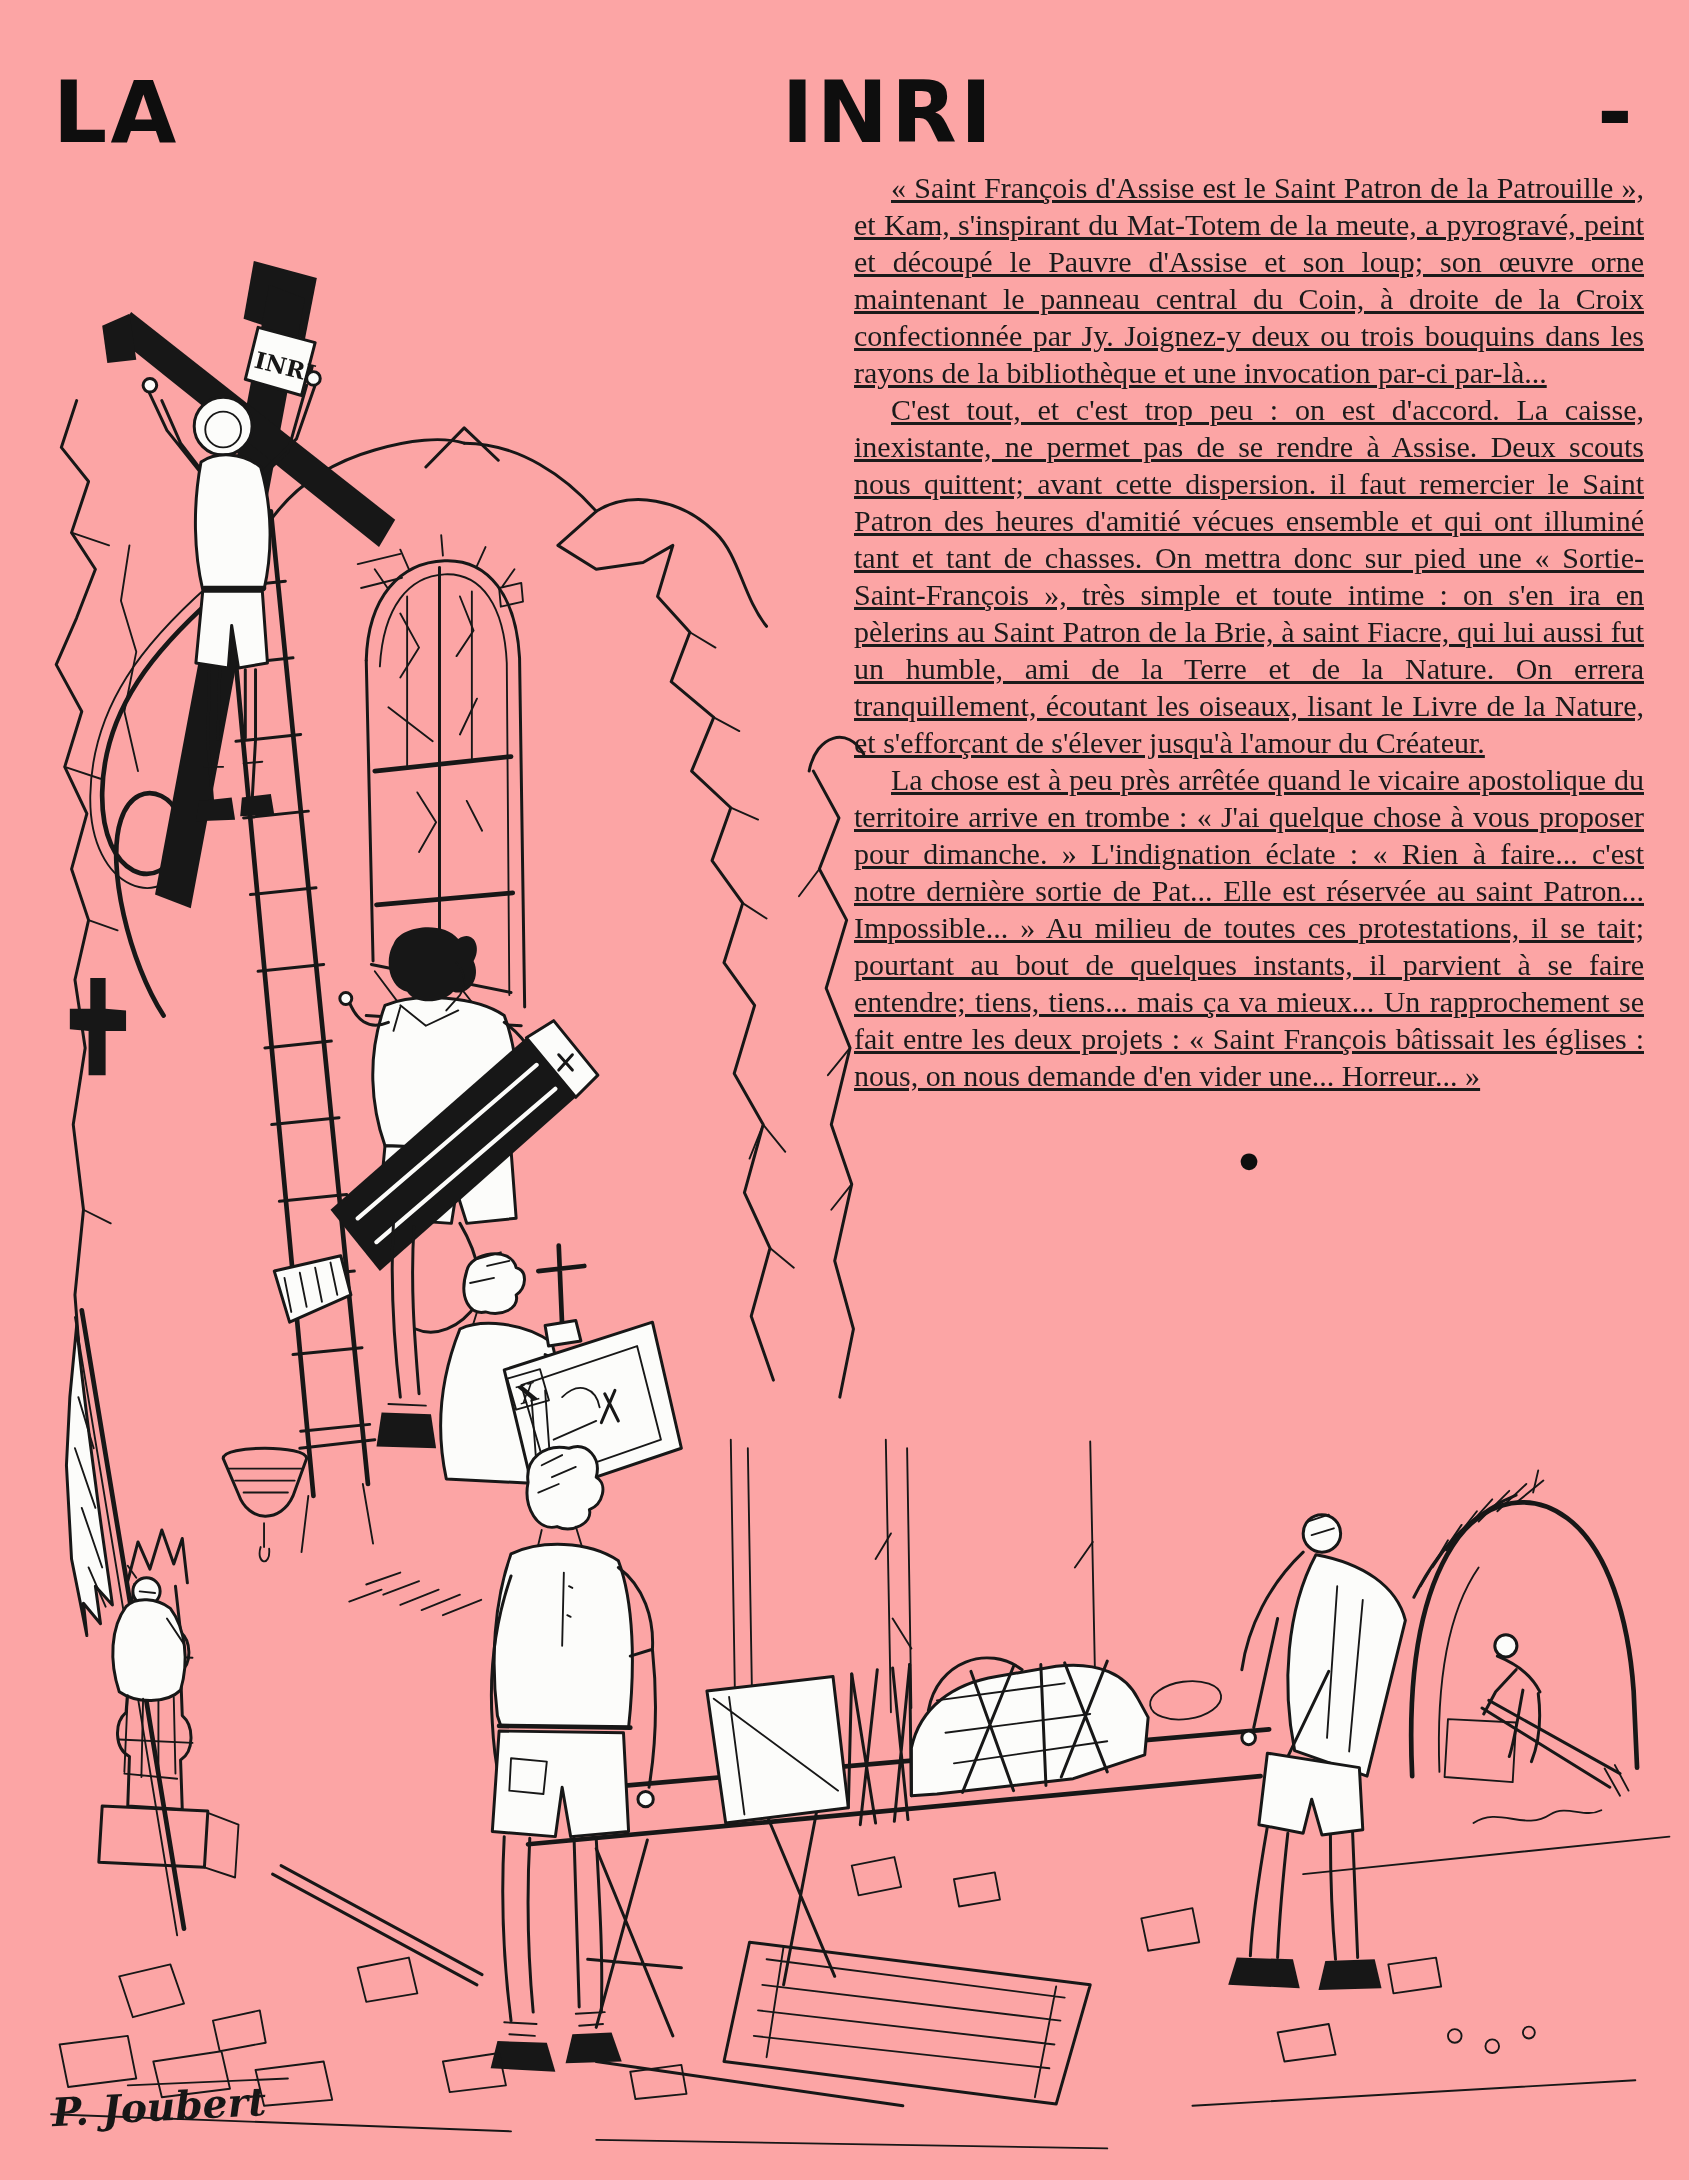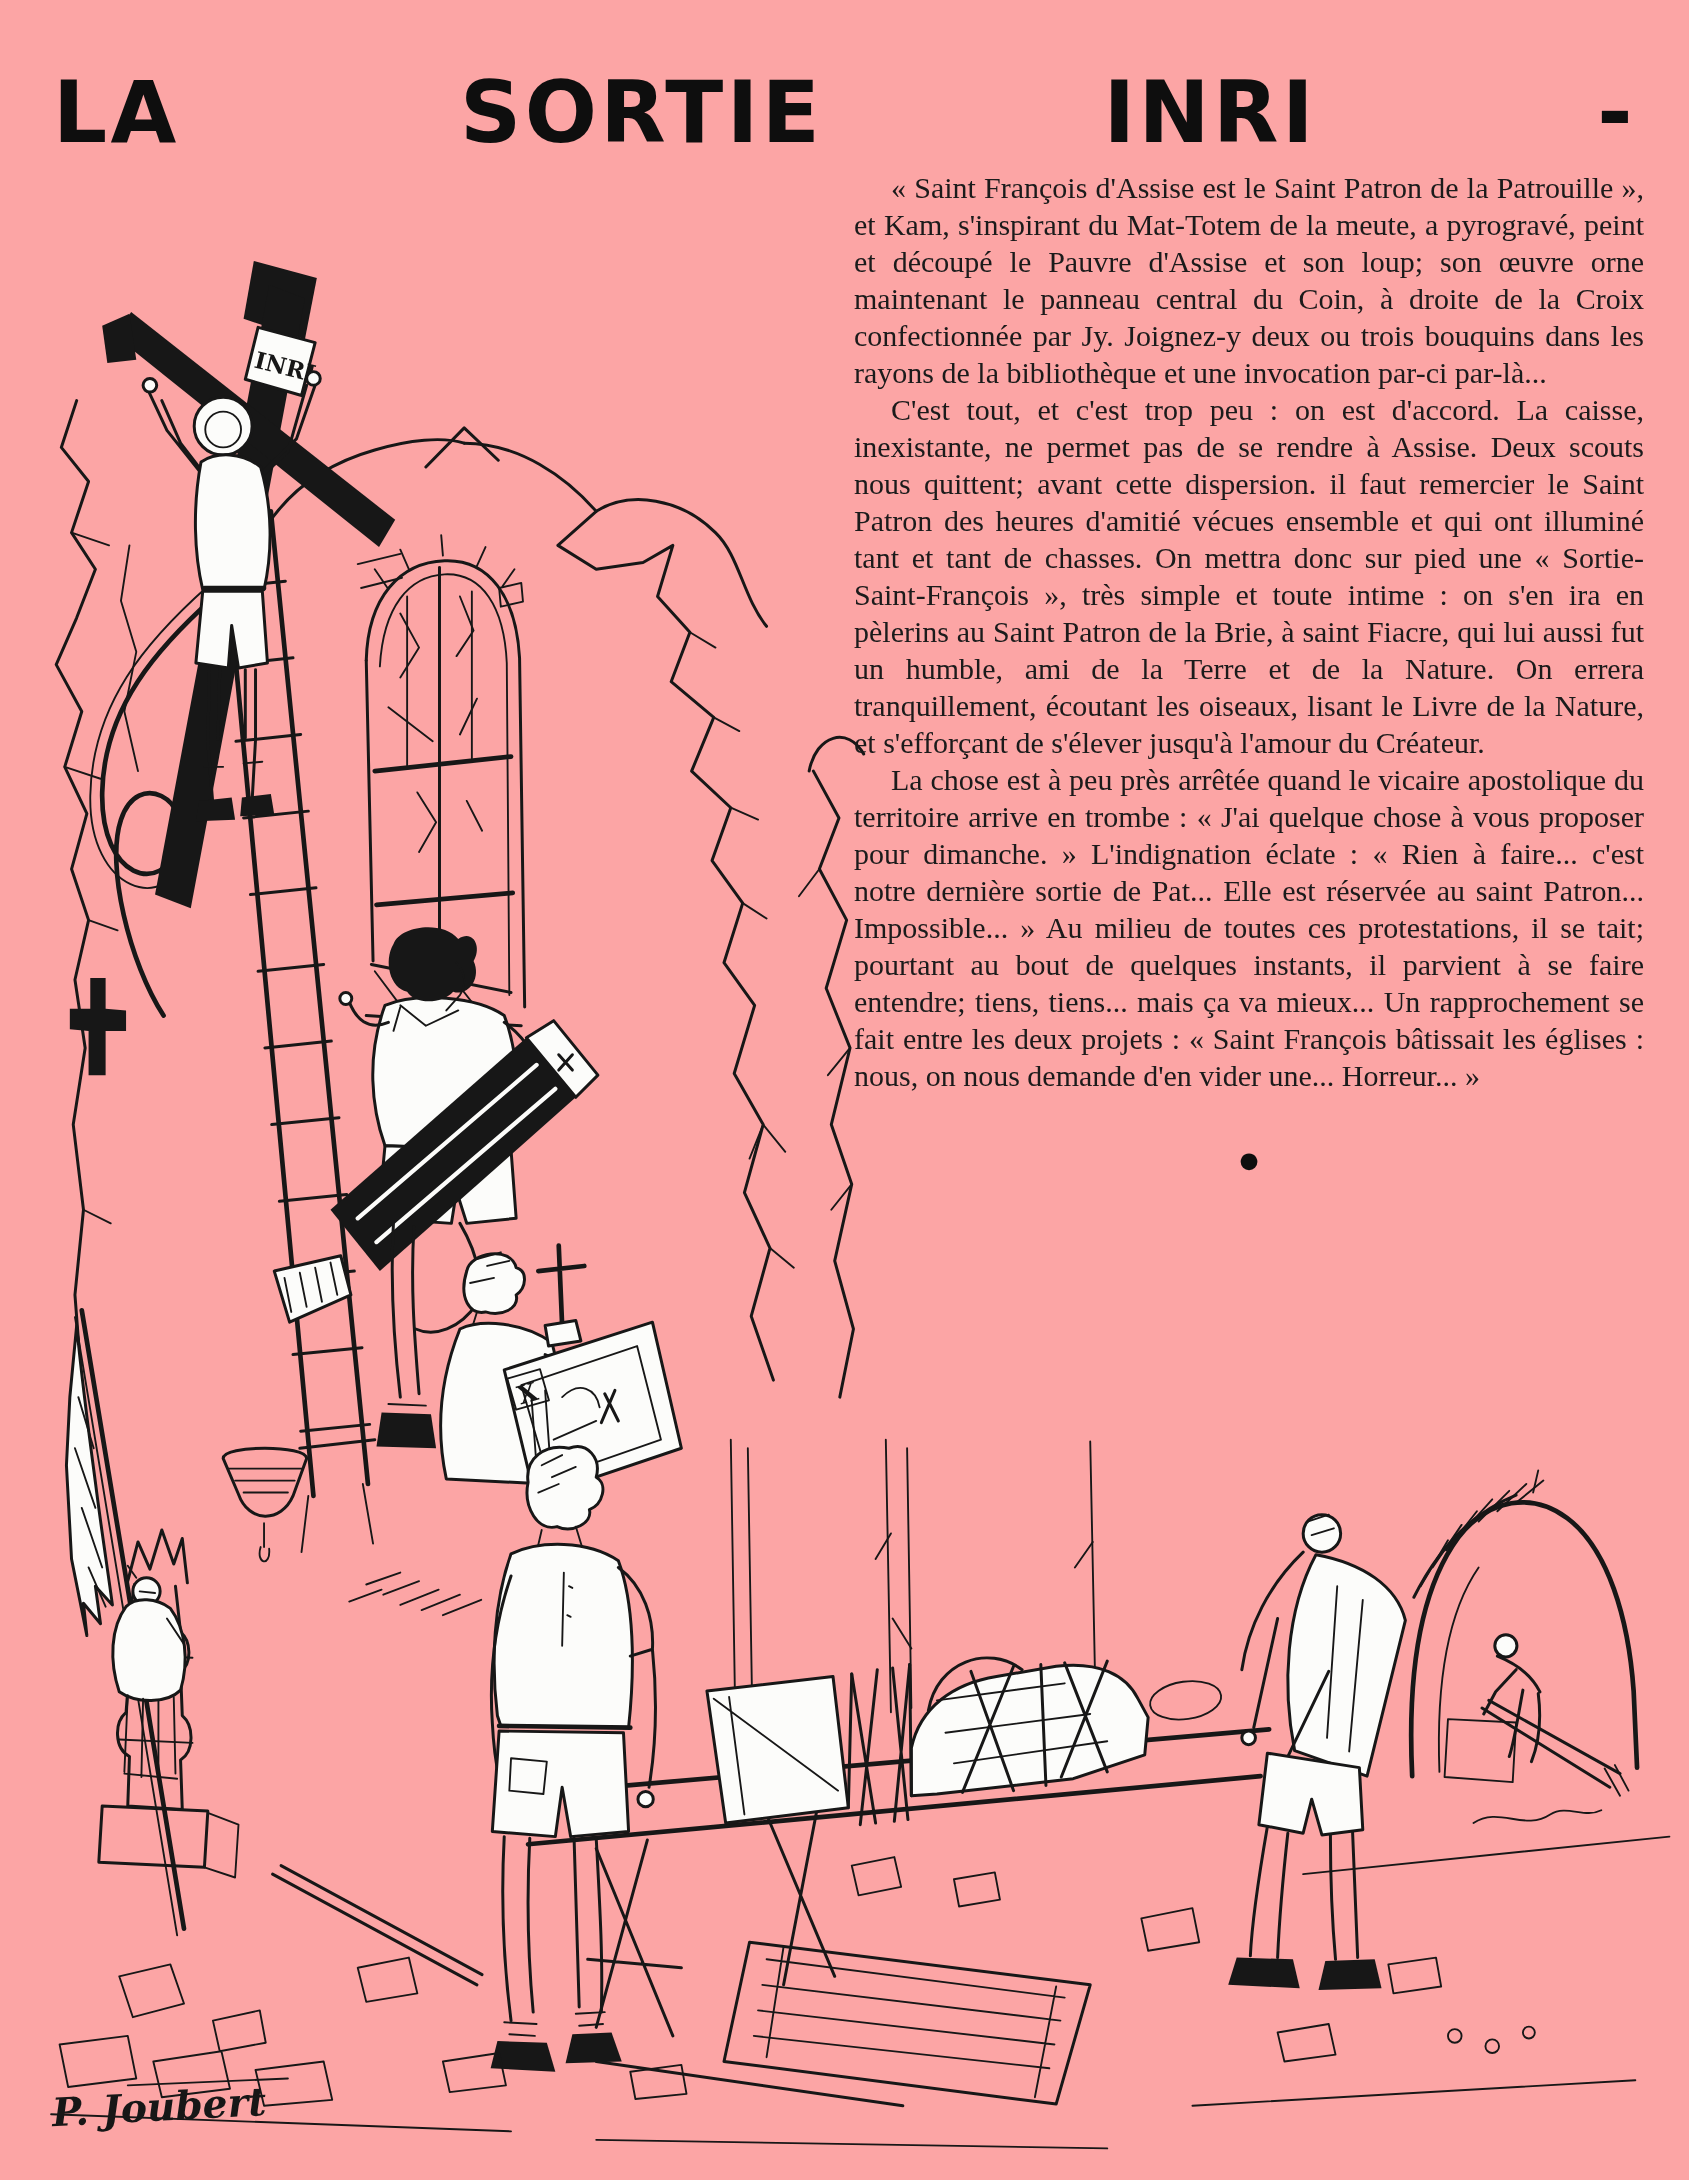--- a/index.html
+++ b/index.html
@@ -3,40 +3,39 @@
 <meta charset="utf-8">
 <style>
   html,body{margin:0;padding:0;background:#9a9a9a;}
   .page{position:relative;width:1689px;height:2181px;background:#fca5a5;overflow:hidden;}
   .title{position:absolute;left:53px;top:12px;width:1583px;display:flex;justify-content:space-between;
          font-family:"DejaVu Sans",sans-serif;font-weight:bold;font-size:85px;line-height:1.04;
          letter-spacing:3.4px;color:#0e0e0e;white-space:nowrap;}
   .textcol{position:absolute;left:854px;top:169px;width:790px;
            font-family:"Liberation Serif",serif;font-size:30px;line-height:37px;
            color:#1b1b1b;text-align:justify;hyphens:auto;-webkit-hyphens:auto;}
-  .textcol p{margin:0;text-indent:37px;}
+  .textcol p{margin:0;text-indent:37px;text-decoration:underline;}
   .sep{text-align:center;font-size:39px;line-height:39px;margin:46px 0 53px;color:#0e0e0e;}
   .justify-last{text-align-last:justify;}
   svg.illu{position:absolute;left:0;top:0;}
   .ink{stroke:#171717;fill:none;stroke-width:3.5;stroke-linecap:round;stroke-linejoin:round;}
   .thin{stroke:#171717;fill:none;stroke-width:2.2;stroke-linecap:round;stroke-linejoin:round;}
   .bold{stroke:#171717;fill:none;stroke-width:5.5;stroke-linecap:round;stroke-linejoin:round;}
   .fillink{fill:#171717;stroke:none;}
   .white{fill:#fcfcfa;stroke:#171717;stroke-width:3.5;stroke-linejoin:round;stroke-linecap:round;}
   .wtxt{stroke:#fcfcfa;fill:none;stroke-width:5;stroke-linecap:round;}
   text{fill:#171717;}
 </style>
 </head>
 <body>
 
 <div class="page">
 
   <h1 class="title">
     <span>LA</span>
-    <span>SORTIE</span>
     <span>INRI</span>
     <span>-</span>
   </h1>
 
   <svg class="illu" width="1689" height="2181" viewBox="0 0 1983 2560">
 
     <g>
       <path class="ink" d="M90,470 L72,525 L104,565 L84,625 L112,668 L90,725 L66,780 L96,835 L76,900 L102,955 L84,1020 L104,1080 L88,1150 L100,1230 L86,1320 L98,1420 L88,1520 L96,1625"></path>
       <path class="thin" d="M84,625 L128,640 M76,900 L118,914 M104,1080 L138,1092 M98,1420 L130,1436"></path>
       <path class="thin" d="M152,640 L142,705 L160,765 L146,835 L162,905"></path>

